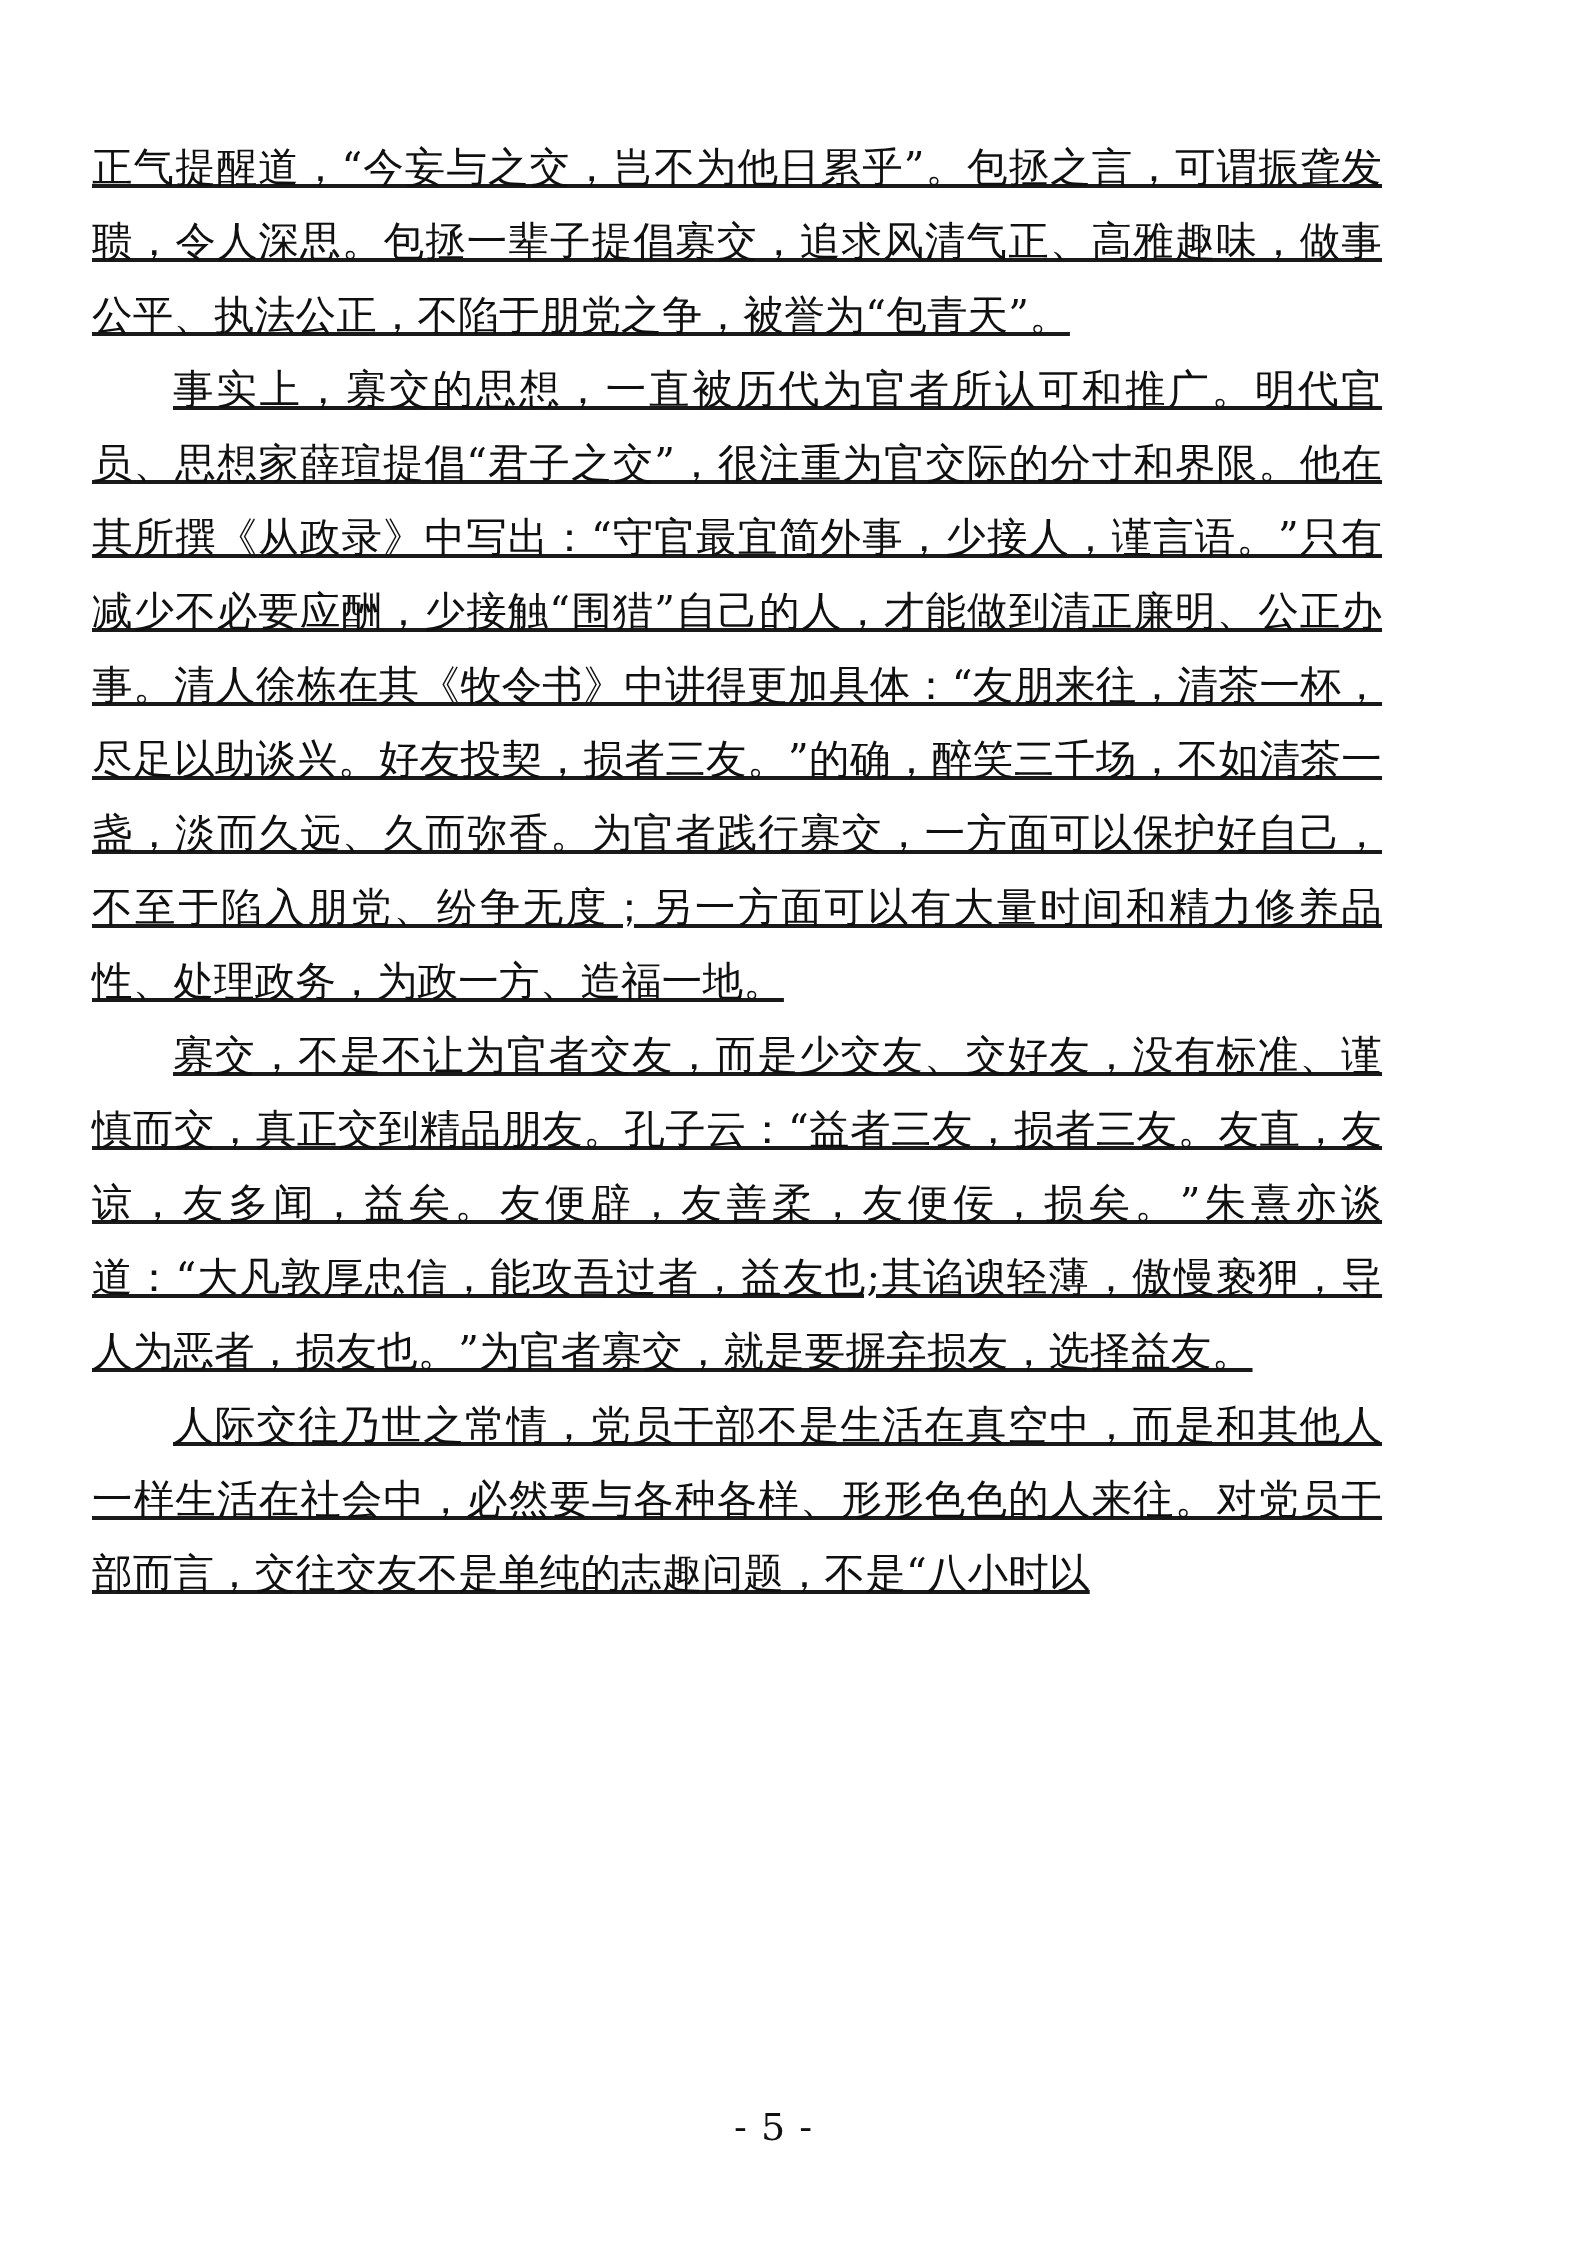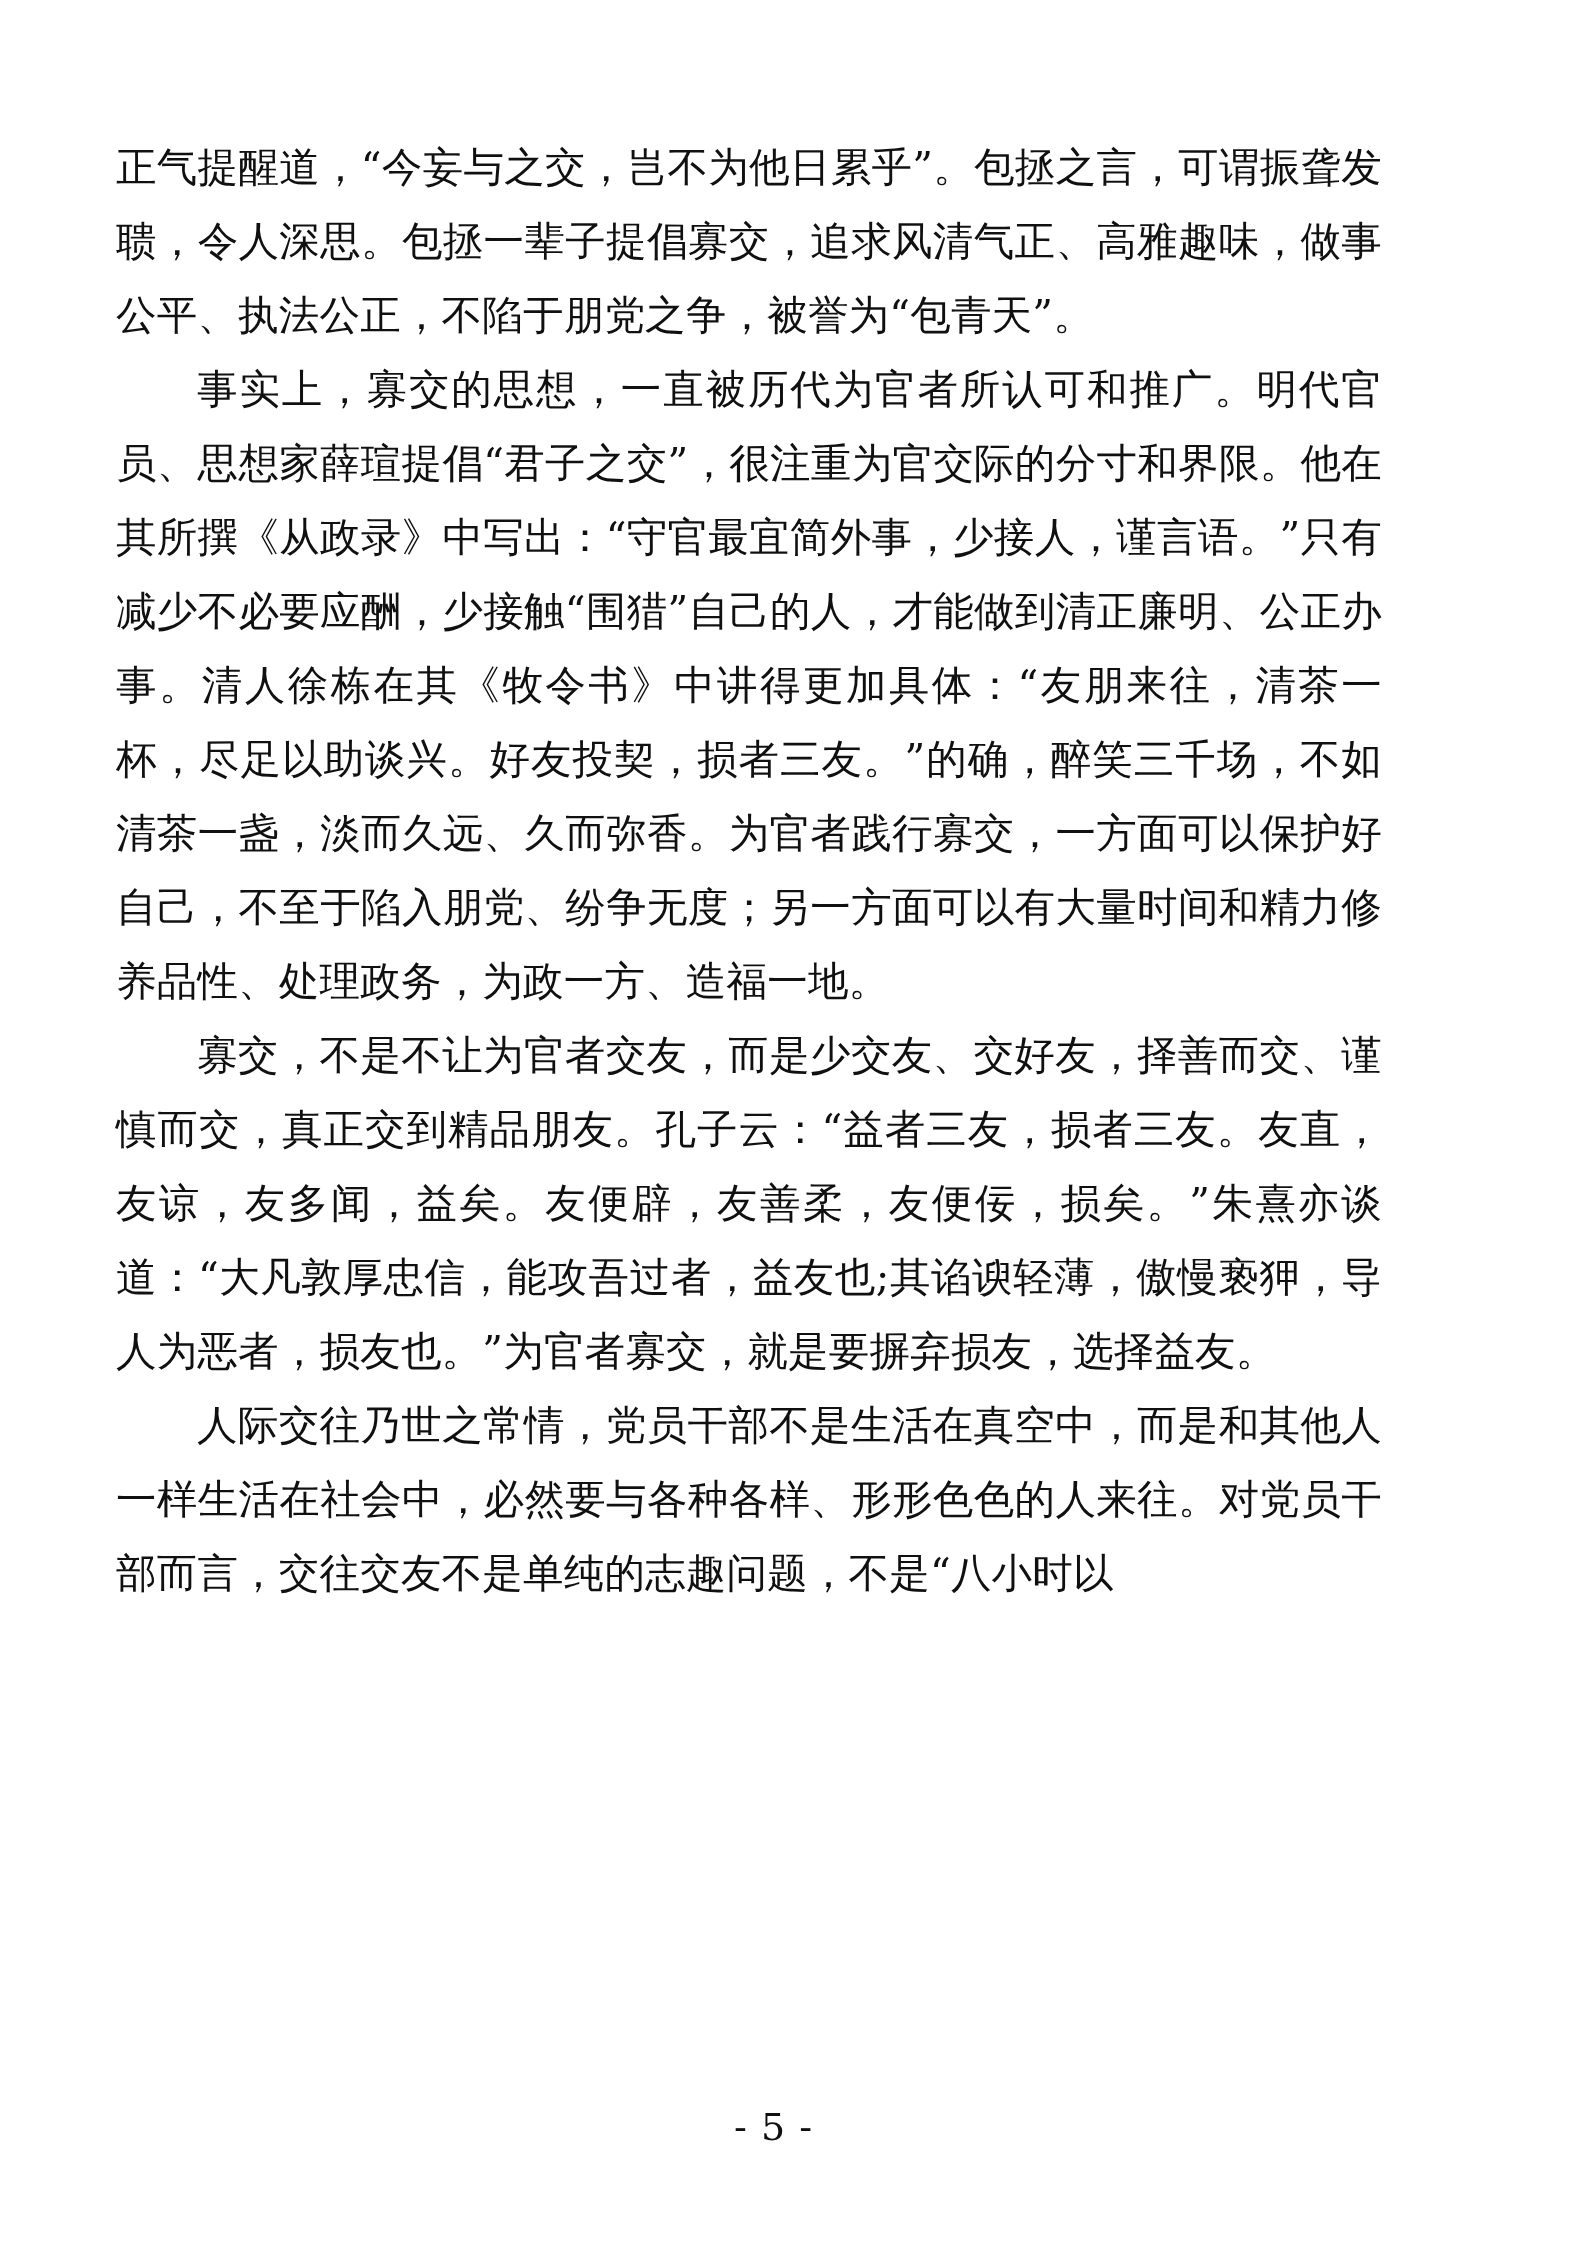--- a/index.html
+++ b/index.html
@@ -15,21 +15,22 @@
     color: #1a1a1a;
     overflow: hidden;
   }
   .page {
     position: absolute;
     left: 0;
     top: 0;
     width: 1547px;
     height: 2245px;
     box-sizing: border-box;
-    padding: 130px 165px 0 116px;
+    padding: 130px 165px 0 92px;
+    text-decoration: underline;
   }
   .body-text {
     font-size: 40.5px;
     line-height: 74px;
     text-align: justify;
     text-justify: inter-ideograph;
     letter-spacing: 0.2px;
     color: #101010;
   }
   .para {
@@ -51,17 +52,17 @@
     letter-spacing: 1px;
   }
 </style>
 </head>
 <body>
 
 <div class="page">
   <div class="body-text">
     <p class="para first">正气提醒道，“今妄与之交，岂不为他日累乎”。包拯之言，可谓振聋发聩，令人深思。包拯一辈子提倡寡交，追求风清气正、高雅趣味，做事公平、执法公正，不陷于朋党之争，被誉为“包青天”。</p>
     <p class="para">事实上，寡交的思想，一直被历代为官者所认可和推广。明代官员、思想家薛瑄提倡“君子之交”，很注重为官交际的分寸和界限。他在其所撰《从政录》中写出：“守官最宜简外事，少接人，谨言语。”只有减少不必要应酬，少接触“围猎”自己的人，才能做到清正廉明、公正办事。清人徐栋在其《牧令书》中讲得更加具体：“友朋来往，清茶一杯，尽足以助谈兴。好友投契，损者三友。”的确，醉笑三千场，不如清茶一盏，淡而久远、久而弥香。为官者践行寡交，一方面可以保护好自己，不至于陷入朋党、纷争无度；另一方面可以有大量时间和精力修养品性、处理政务，为政一方、造福一地。</p>
-    <p class="para">寡交，不是不让为官者交友，而是少交友、交好友，择善而交、谨慎而交，真正交到精品朋友。孔子云：“益者三友，损者三友。友直，友谅，友多闻，益矣。友便辟，友善柔，友便佞，损矣。”朱熹亦谈道：“大凡敦厚忠信，能攻吾过者，益友也;其谄谀轻薄，傲慢亵狎，导人为恶者，损友也。”为官者寡交，就是要摒弃损友，选择益友。</p>
+    <p class="para">寡交，不是不让为官者交友，而是少交友、交好友，没有标准、谨慎而交，真正交到精品朋友。孔子云：“益者三友，损者三友。友直，友谅，友多闻，益矣。友便辟，友善柔，友便佞，损矣。”朱熹亦谈道：“大凡敦厚忠信，能攻吾过者，益友也;其谄谀轻薄，傲慢亵狎，导人为恶者，损友也。”为官者寡交，就是要摒弃损友，选择益友。</p>
     <p class="para">人际交往乃世之常情，党员干部不是生活在真空中，而是和其他人一样生活在社会中，必然要与各种各样、形形色色的人来往。对党员干部而言，交往交友不是单纯的志趣问题，不是“八小时以</p>
   </div>
   <div class="page-number">- 5 -</div>
 </div>
 
 </body></html>

